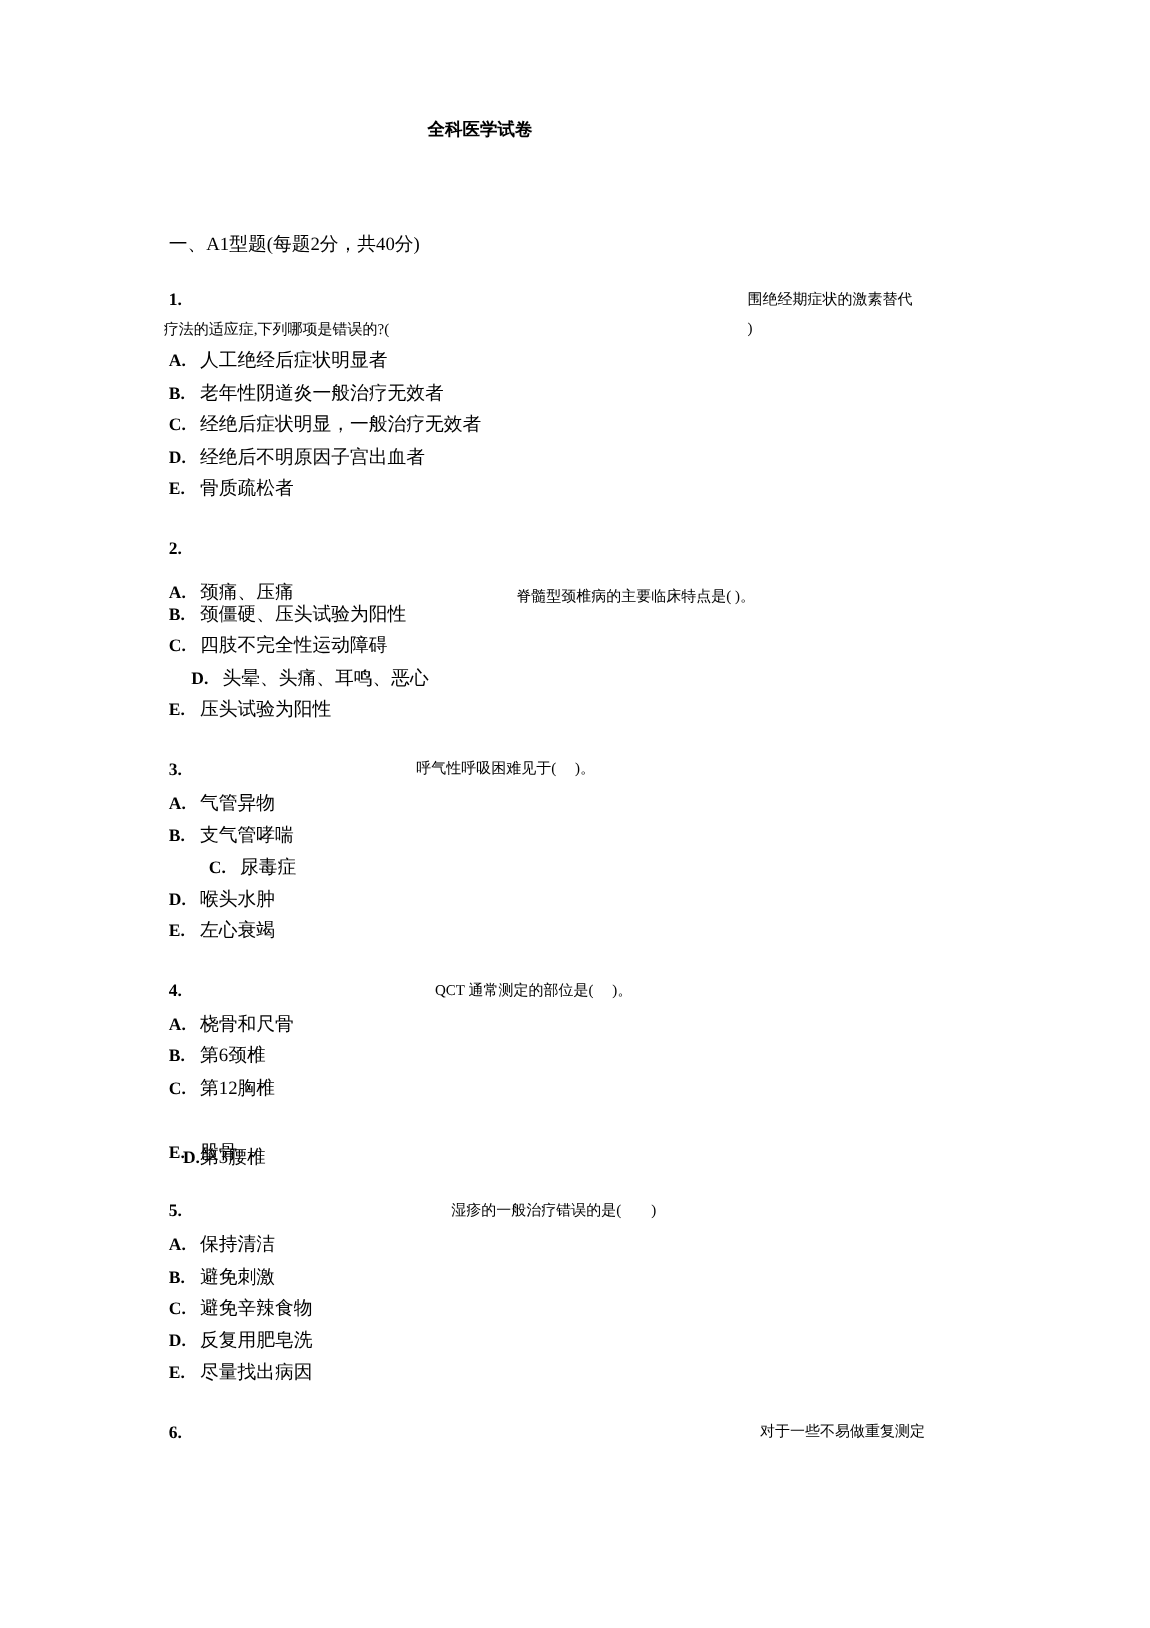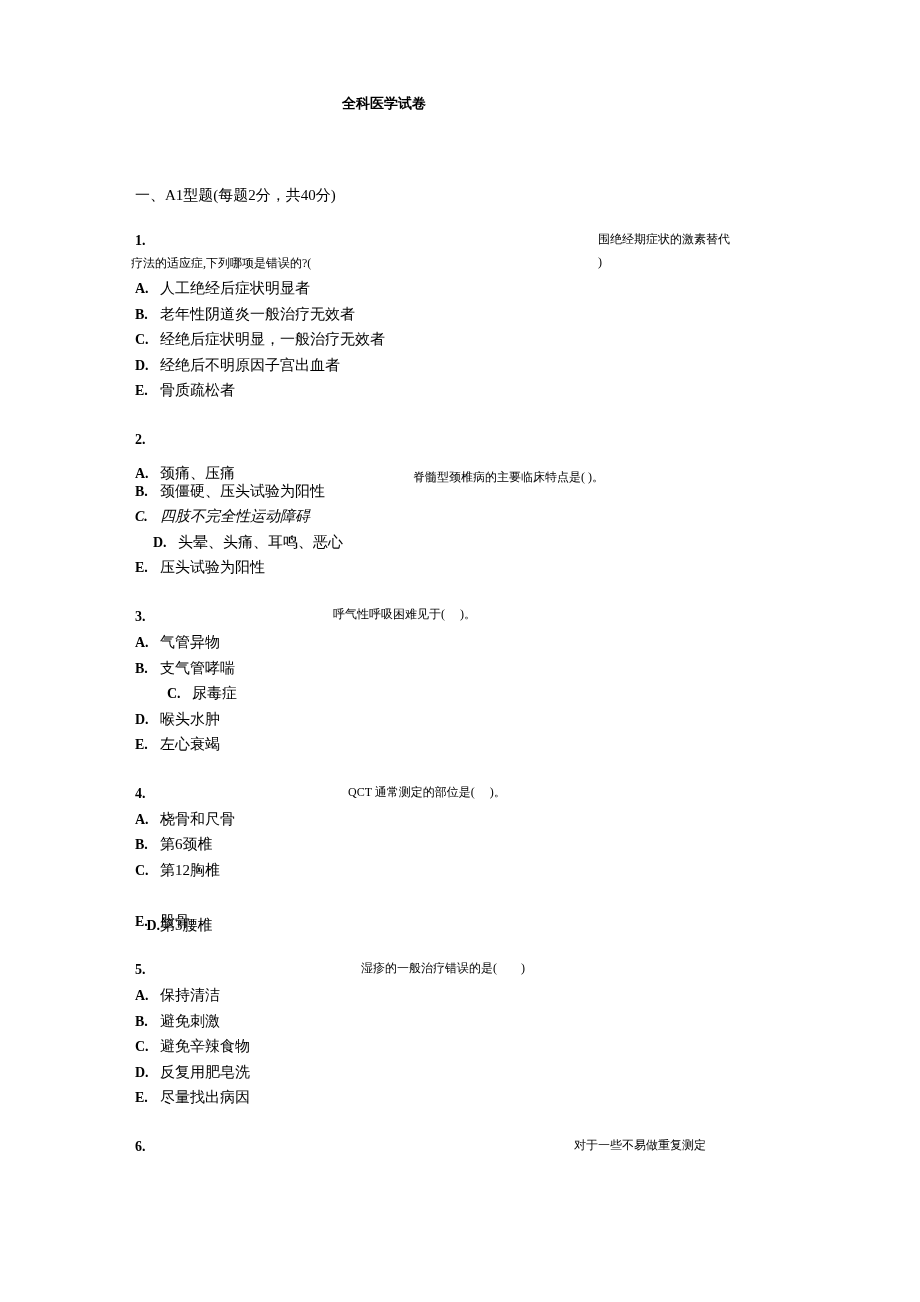--- a/index.html
+++ b/index.html
@@ -32,21 +32,21 @@
     <div class="abs opt" style="left:135px; top:330px;"><span class="letter">C.</span><span>经绝后症状明显，一般治疗无效者</span></div>
     <div class="abs opt" style="left:135px; top:356px;"><span class="letter">D.</span><span>经绝后不明原因子宫出血者</span></div>
     <div class="abs opt" style="left:135px; top:381px;"><span class="letter">E.</span><span>骨质疏松者</span></div>
   </div>
 
   <div>
     <span class="abs qnum" style="left:135px; top:432px;">2.</span>
     <span class="abs stem" style="left:413px; top:430px;margin-top:39px;">脊髓型颈椎病的主要临床特点是( )。</span>
     <div class="abs opt" style="left:135px; top:464px;"><span class="letter">A.</span><span>颈痛、压痛</span></div>
     <div class="abs opt" style="left:135px; top:482px;"><span class="letter">B.</span><span>颈僵硬、压头试验为阳性</span></div>
-    <div class="abs opt" style="left:135px; top:507px;font-style:italic;"><span class="letter">C.</span><span>四肢不完全性运动障碍</span></div>
+    <div class="abs opt" style="left:135px; top:507px;"><span class="letter">C.</span><span>四肢不完全性运动障碍</span></div>
     <div class="abs opt" style="left:153px; top:533px;"><span class="letter">D.</span><span>头晕、头痛、耳鸣、恶心</span></div>
     <div class="abs opt" style="left:135px; top:558px;"><span class="letter">E.</span><span>压头试验为阳性</span></div>
   </div>
 
   <div>
     <span class="abs qnum" style="left:135px; top:609px;">3.</span>
     <span class="abs stem" style="left:333px; top:606px;">呼气性呼吸困难见于(　 )。</span>
     <div class="abs opt" style="left:135px; top:633px;"><span class="letter">A.</span><span>气管异物</span></div>
     <div class="abs opt" style="left:135px; top:659px;"><span class="letter">B.</span><span>支气管哮喘</span></div>
     <div class="abs opt" style="left:135px; top:684px;margin-left:32px;"><span class="letter">C.</span><span>尿毒症</span></div>
@@ -69,16 +69,16 @@
     <span class="abs stem" style="left:361px; top:960px;">湿疹的一般治疗错误的是(　　)</span>
     <div class="abs opt" style="left:135px; top:986px;"><span class="letter">A.</span><span>保持清洁</span></div>
     <div class="abs opt" style="left:135px; top:1012px;"><span class="letter">B.</span><span>避免刺激</span></div>
     <div class="abs opt" style="left:135px; top:1037px;"><span class="letter">C.</span><span>避免辛辣食物</span></div>
     <div class="abs opt" style="left:135px; top:1063px;"><span class="letter">D.</span><span>反复用肥皂洗</span></div>
     <div class="abs opt" style="left:135px; top:1088px;"><span class="letter">E.</span><span>尽量找出病因</span></div>
   </div>
 
   <div>
     <span class="abs qnum" style="left:135px; top:1139px;">6.</span>
-    <span class="abs stem" style="left:574px; top:1137px;text-align:center;">对于一些不易做重复测定</span>
+    <span class="abs stem" style="left:608px; top:1137px;text-align:center;">对于一些不易做重复测定</span>
   </div>
 
 </div>
 
 </body></html>

